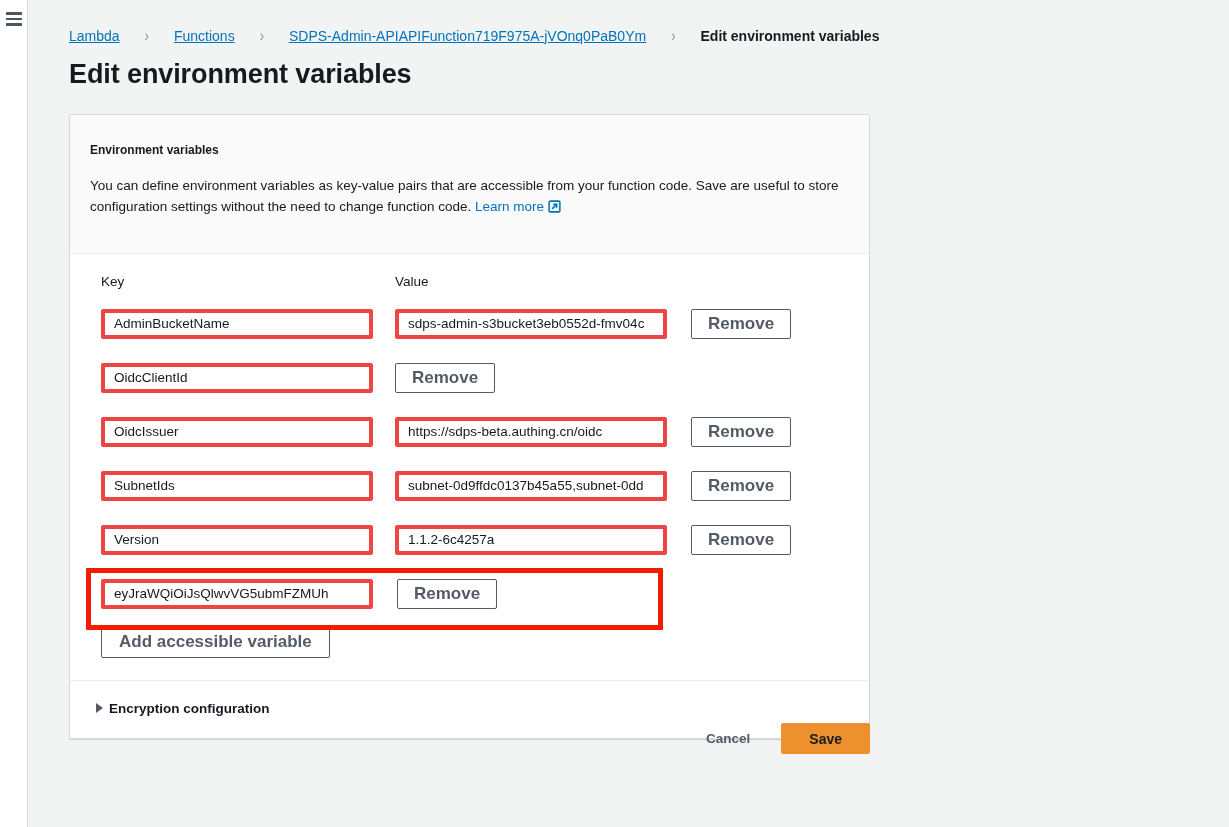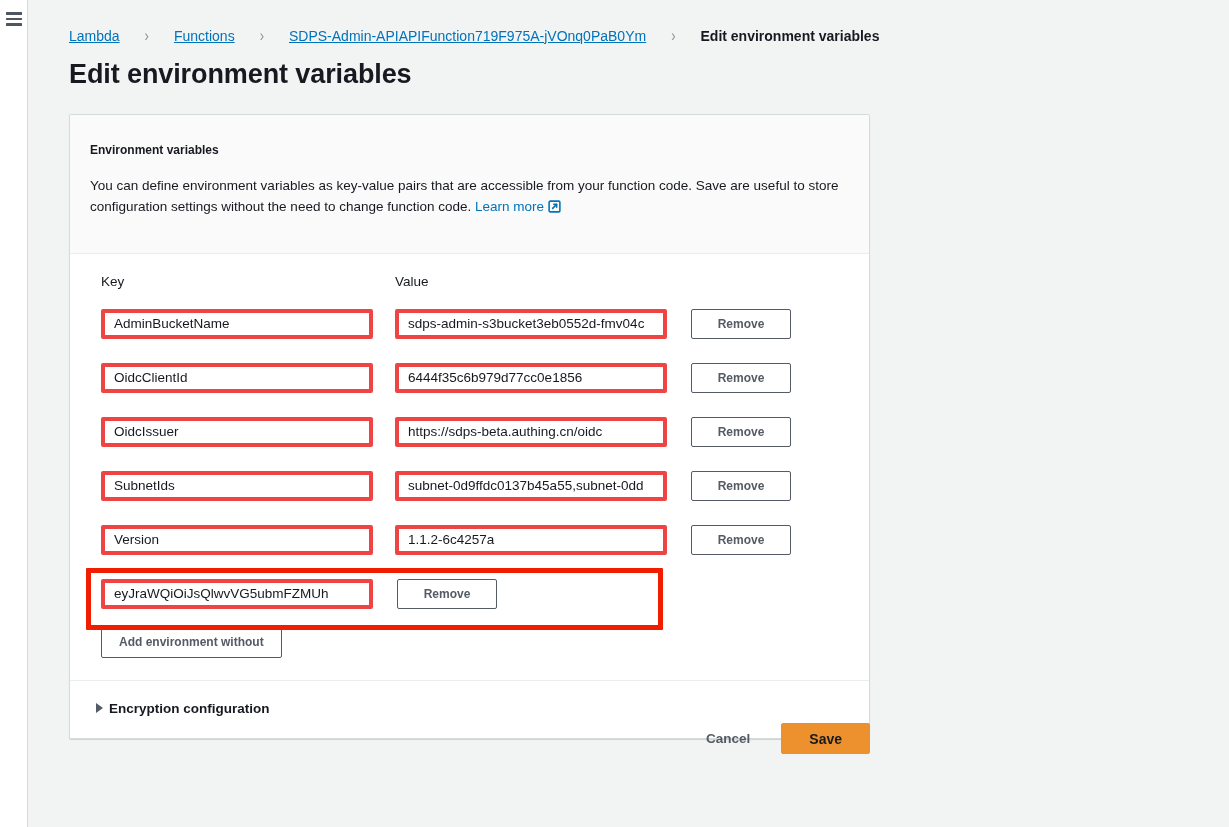--- a/index.html
+++ b/index.html
@@ -163,21 +163,21 @@
     font-size: 13.5px;
     color: #16191f;
     padding: 0 9px;
     outline: none;
   }
   .field.key { width: 272px; margin-right: 22px; }
   .field.value { width: 272px; margin-right: 24px; }
   .field::placeholder { color: #879596; }
   .btn {
     font-family: "Liberation Sans", sans-serif;
-    font-size: 12px;
+    font-size: 17px;
     font-weight: bold;
     color: #545b64;
     background: #ffffff;
     border: 1px solid #545b64;
     border-radius: 2px;
     height: 30px;
     padding: 0 16px;
     cursor: pointer;
     white-space: nowrap;
   }
@@ -303,21 +303,20 @@
         </div>
 
         <div class="rows" id="rows">
             <div class="row">
               <input type="text" class="field key" value="AdminBucketName" style="">
               <input type="text" class="field value" value="sdps-admin-s3bucket3eb0552d-fmv04c" style="">
               <button class="btn remove">Remove</button>
             </div>
             <div class="row">
               <input type="text" class="field key" value="OidcClientId" style="">
-              <input type="text" class="field value" value="6444f35c6b979d77cc0e1856" style="">
               <button class="btn remove">Remove</button>
             </div>
             <div class="row">
               <input type="text" class="field key" value="OidcIssuer" style="">
               <input type="text" class="field value" value="https://sdps-beta.authing.cn/oidc" style="">
               <button class="btn remove">Remove</button>
             </div>
             <div class="row">
               <input type="text" class="field key" value="SubnetIds" style="">
               <input type="text" class="field value" value="subnet-0d9ffdc0137b45a55,subnet-0dd" style="">
@@ -327,21 +326,21 @@
               <input type="text" class="field key" value="Version" style="">
               <input type="text" class="field value" value="1.1.2-6c4257a" style="">
               <button class="btn remove">Remove</button>
             </div>
             <div class="row">
               <input type="text" class="field value" value="eyJraWQiOiJsQlwvVG5ubmFZMUh" style="">
               <button class="btn remove">Remove</button>
             </div>
           </div>
 
-        <button class="btn add">Add environment without</button>
+        <button class="btn add">Add accessible variable</button>
 
         <div class="highlight-box" id="highlight" style="left: 16px; top: 314px; width: 577px; height: 62px; border-color: rgb(240, 29, 0);"></div>
       </div>
 
       <div class="card-foot">
         <div class="expander">
           <span class="caret"></span>
           <span class="expander-label">Encryption configuration</span>
         </div>
       </div>

